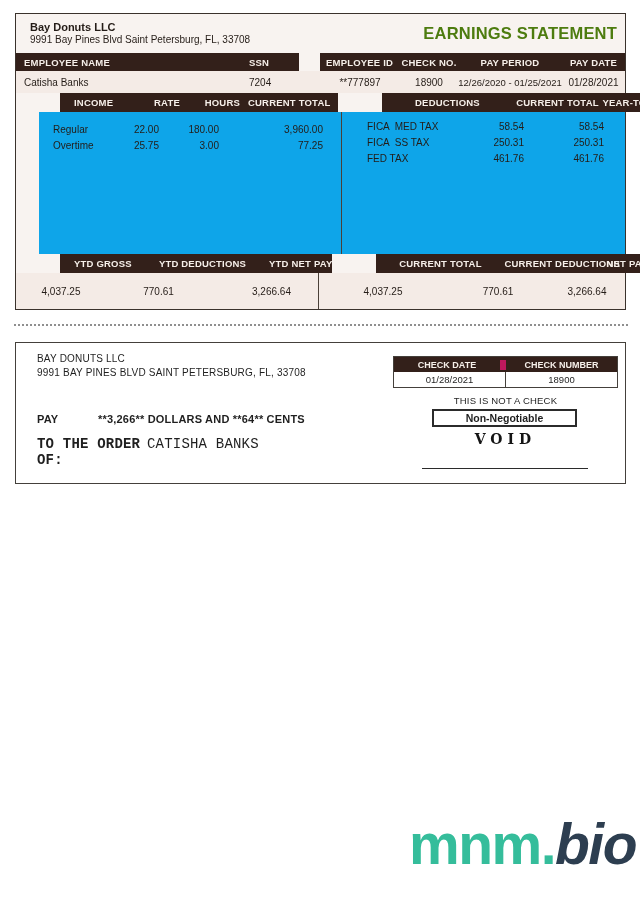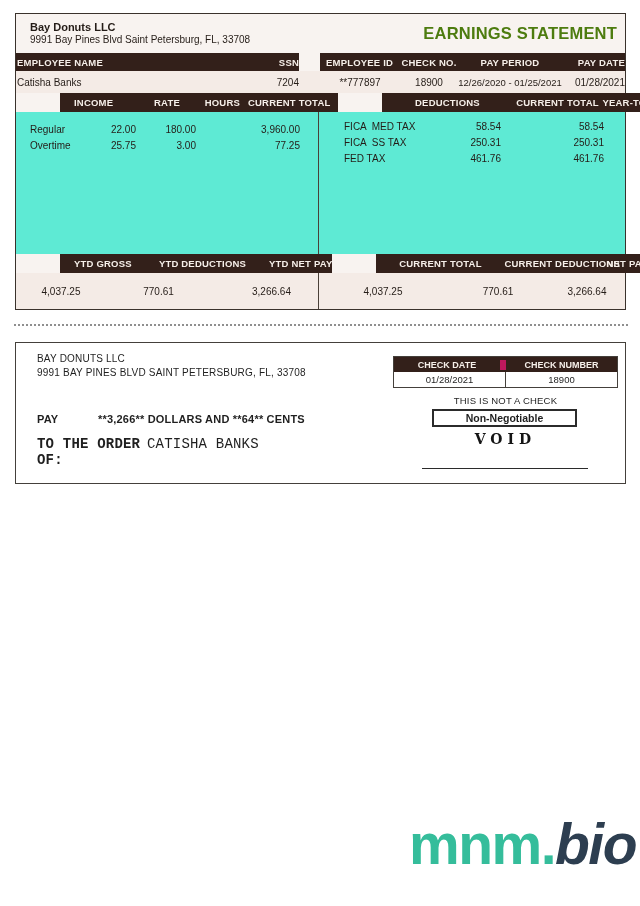--- a/index.html
+++ b/index.html
@@ -24,44 +24,44 @@
   .bar-row { display:flex; }
   .seg-gap { width:21px; }
   .bar { background:#33201a; color:#f6efe9; font-weight:bold; font-size:9.5px;
     display:flex; align-items:center; letter-spacing:0.2px; white-space:nowrap; }
   .left-seg { width:283px; }
   .right-seg { flex:1; }
   .emp-bar .bar { height:18px; }
   .income-bar .bar, .ytd-bar .bar { height:19px;margin-left:44px; }
 
   
-  .c-empname { flex:1; padding-left:1px; }
-  .c-ssn { width:50px; text-align:right; }
+  .c-empname { flex:1; padding-left:8px; }
+  .c-ssn { width:50px; text-align:left; }
   .c-empid { width:80px; padding-left:6px; }
   .c-checkno { width:58px; text-align:center; }
   .c-payperiod { width:104px; text-align:center; }
-  .c-paydate { flex:1; text-align:right; }
+  .c-paydate { flex:1; text-align:center; }
 
   .data-row { display:flex; align-items:center; background:#f4ebe6; font-size:10px; }
   .emp-values { height:22px; }
   .emp-values .c-empid { text-align:center; padding-left:0; }
   .val-payperiod { font-size:9.5px; }
 
   
   .c-income { width:72px; padding-left:14px; }
   .c-rate { width:58px; text-align:right; padding-right:10px; }
   .c-hours { width:58px; text-align:right; padding-right:8px; }
   .c-curtotal { flex:1; text-align:right; padding-right:8px; }
   
   .c-ded { width:130px; text-align:center; }
   .c-dedcur { width:90px; text-align:center; }
   .c-dedytd { flex:1; text-align:right; padding-right:5px; }
 
   
-  .st-body { flex:1; display:flex; background:#5eead4; }
+  .st-body { flex:1; display:flex; background:#0ea5e9;margin-left:23px; }
   .body-left { width:303px; border-right:1px solid #4a4038; padding-top:9px; }
   .body-right { flex:1; padding-top:9px; }
   .inc-row { display:flex; height:16px; align-items:center; font-size:10px; }
   .inc-label { width:72px; padding-left:14px; }
   .inc-rate { width:58px; text-align:right; padding-right:10px; }
   .inc-hours { width:58px; text-align:right; padding-right:8px; }
   .inc-total { flex:1; text-align:right; padding-right:18px; }
   .ded-row { display:flex; height:16px; align-items:flex-start; font-size:10px; }
   .ded-label { width:110px; padding-left:25px; white-space:pre; }
   .ded-cur { width:72px; text-align:right; }

